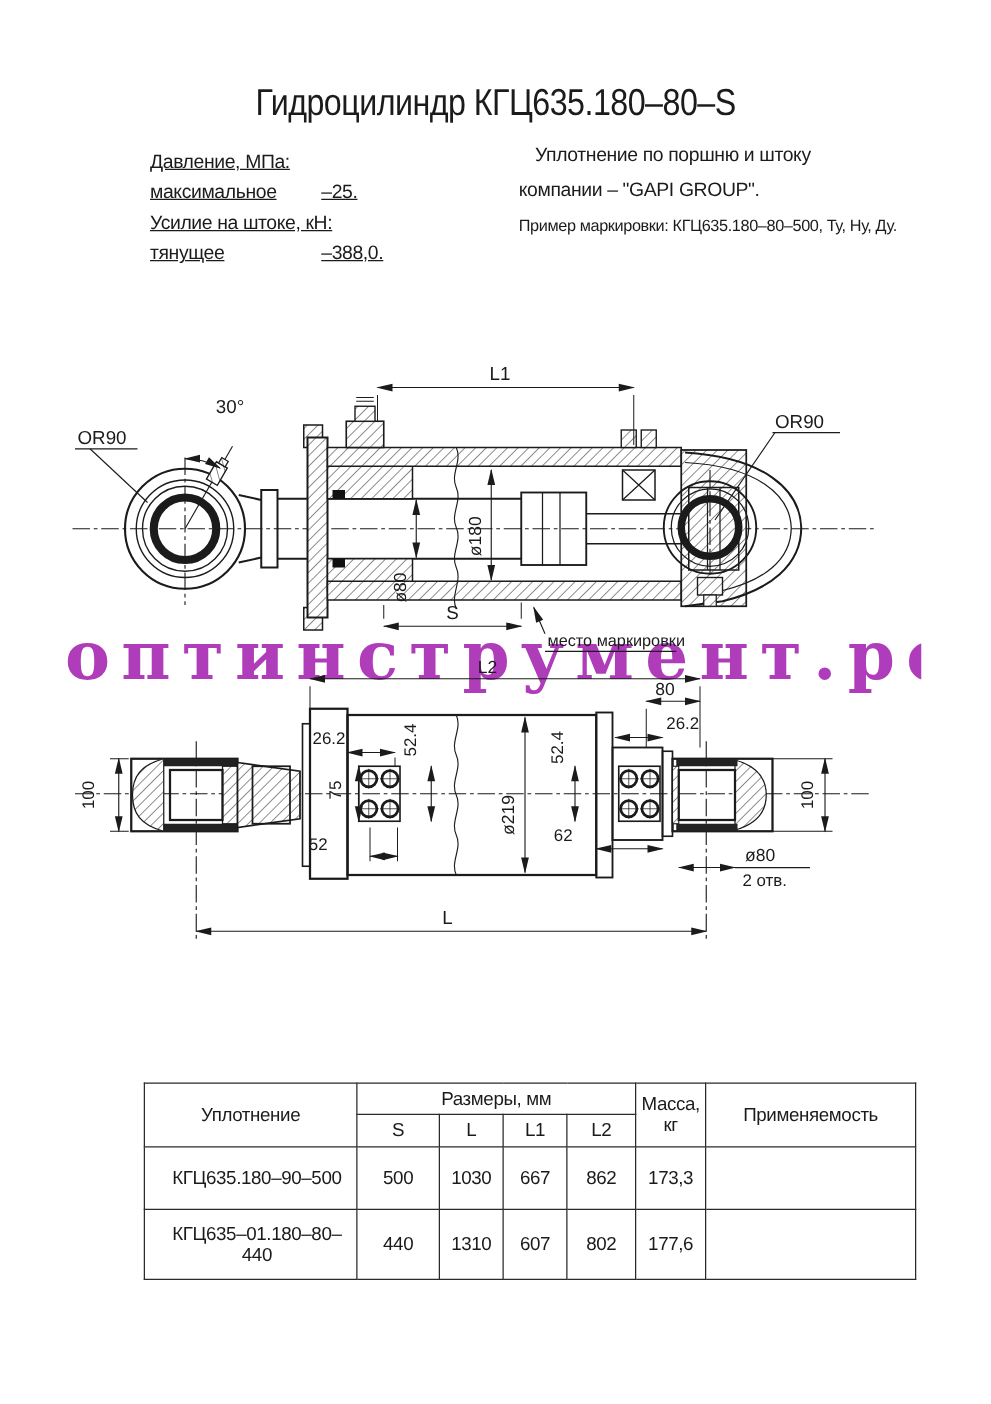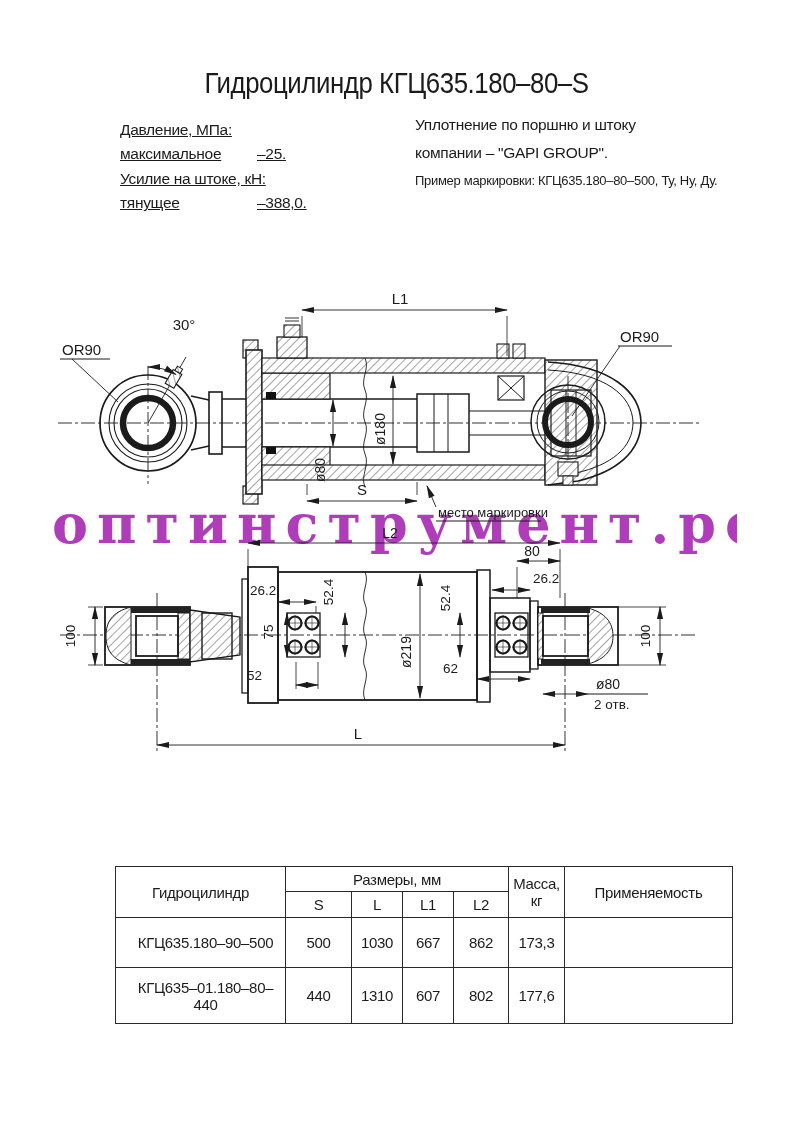--- a/index.html
+++ b/index.html
@@ -10,21 +10,21 @@
   .title { position:absolute; top:66px; left:0; width:793px; text-align:center;
            font-size:30px; font-weight:normal; letter-spacing:-0.5px;
            transform:scaleX(0.86); transform-origin:center; white-space:nowrap; }
 
   .specs { position:absolute; left:120px; top:114px; width:300px; font-size:15.5px;
            letter-spacing:-0.3px; }
   .specs .line { height:24.6px; display:flex; align-items:flex-end;text-decoration:underline; }
   .specs .lbl { width:137px; }
   .sealing { position:absolute; left:415px; top:116px; width:355px; font-size:15.5px;
              letter-spacing:-0.3px; }
-  .sealing .s1 { height:28px; }
+  .sealing .s1 { height:28px;margin-left:13px; }
   .sealing .s2 { height:29px; }
   .sealing .s3 { font-size:13px; }
 
   .watermark { position:absolute; left:52px; top:492px; z-index:1;
                font-family:"DejaVu Serif", serif; font-weight:bold;
                font-size:54px; letter-spacing:9px; color:#a21caf; opacity:0.85;
                white-space:nowrap; }
 
   svg.drawing { position:absolute; left:0; top:280px; z-index:2; }
   svg .ln   { stroke:#1b1b1b; fill:none; }
@@ -272,21 +272,21 @@
       <col style="width:170px">
         <col style="width:66px">
         <col style="width:51px">
       <col style="width:51px">
         <col style="width:55px">
         <col style="width:56px">
         <col style="width:168px">
     </colgroup>
     <tbody>
         <tr class="h1">
-      <th rowspan="2">Гидроцилиндр</th>
+      <th rowspan="2">Уплотнение</th>
       <th colspan="4">Размеры, мм</th>
       <th rowspan="2">
         <div>Масса,</div>
         <div>кг</div>
       </th>
       <th rowspan="2">Применяемость</th>
     </tr>
     <tr class="h2">
       <th>S</th>
       <th>L</th>

